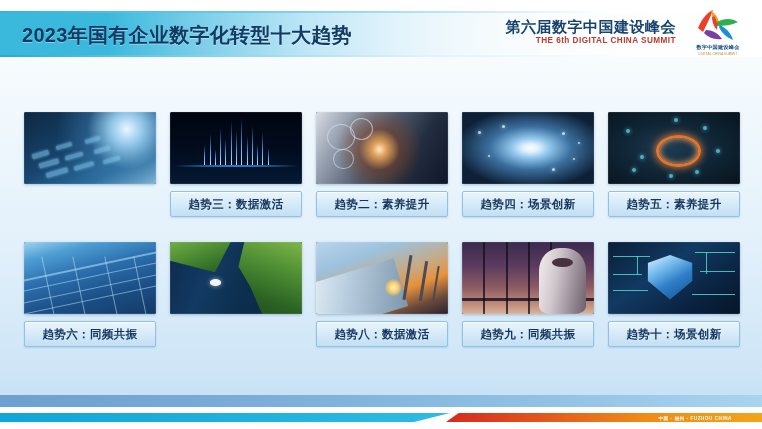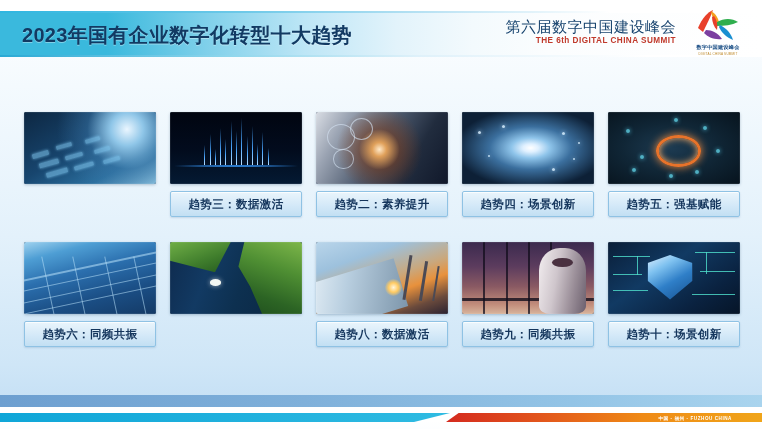--- a/index.html
+++ b/index.html
@@ -21,21 +21,21 @@
   .headerband{position:absolute;left:0;top:13px;width:762px;height:44px;
     background:linear-gradient(90deg,#3ab9dd 0%,#3ab9dd 14%,#7fd0ea 27%,#bde6f6 40%,#e2f3fb 52%,#f3fafd 62%,#fbfdfe 72%,#ffffff 100%);}
   .headerband:after{content:"";position:absolute;left:0;bottom:0;width:762px;height:2px;
     background:linear-gradient(90deg,#2aa9d4 0%,#8fd6ec 30%,#dff1fa 55%,#ffffff 85%);}
   .slide-title{position:absolute;left:22px;top:22px;
     font-size:20px;font-weight:bold;color:#123a63;letter-spacing:0.3px;
     white-space:nowrap;text-shadow:0 1px 0 rgba(255,255,255,.35);}
 
   
   .summit{position:absolute;right:86px;top:19px;text-align:right;line-height:1;}
-  .summit-cn{font-size:15px;font-weight:normal;color:#17436e;letter-spacing:.5px;white-space:nowrap;}
+  .summit-cn{font-size:15px;font-weight:bold;color:#17436e;letter-spacing:.5px;white-space:nowrap;}
   .summit-en{font-size:8.2px;font-weight:bold;color:#c0392b;letter-spacing:.45px;
     white-space:nowrap;margin-top:3px;}
 
   
   .summit-logo{position:absolute;right:12px;top:6px;width:64px;height:52px;}
   .logo-mark{position:absolute;left:6px;top:0;width:52px;height:38px;}
   .logo-sub{position:absolute;left:0;bottom:2px;width:64px;text-align:center;}
   .logo-sub-cn{font-size:5.2px;font-weight:bold;color:#1b4f86;letter-spacing:.2px;white-space:nowrap;}
   .logo-sub-en{font-size:3.1px;color:#c08a2a;letter-spacing:.2px;white-space:nowrap;margin-top:1px;}
 
@@ -253,21 +253,21 @@
             <div class="n" style="left:24%;top:60%"></div>
             <div class="n" style="left:18%;top:78%"></div>
             <div class="n" style="left:72%;top:20%"></div>
             <div class="n" style="left:82%;top:52%"></div>
             <div class="n" style="left:66%;top:80%"></div>
             <div class="n" style="left:46%;top:86%"></div>
             <div class="n" style="left:50%;top:8%"></div>
           </div>
         </div>
         <div class="label">
-          <span>趋势五：强基赋能</span>
+          <span>趋势五：素养提升</span>
         </div>
       </div>
 
     </div>
 
     <div class="row second">
 
       <div class="card">
         <div class="thumb">
           <div class="sc sc6">

